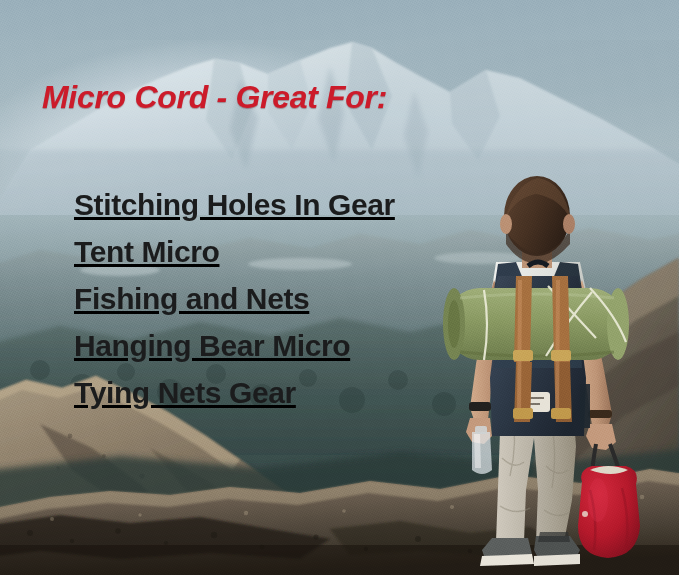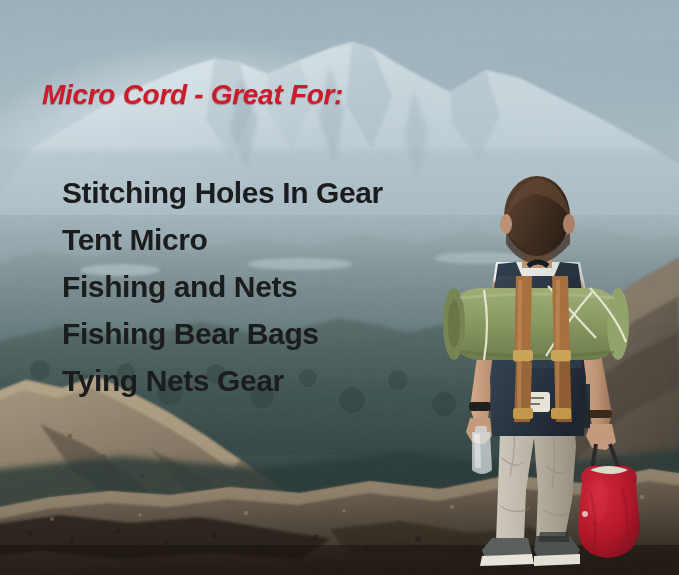--- a/index.html
+++ b/index.html
@@ -60,30 +60,30 @@
     mix-blend-mode:overlay;
   }
 
   
   #hiker{position:absolute;left:440px;top:170px;width:239px;height:405px;}
   #hiker svg{display:block;}
 
   
   .title{
     position:absolute;left:42px;top:79px;
-    font-size:28px;font-weight:bold;font-style:italic;
+    font-size:32px;font-weight:bold;font-style:italic;
     color:#cc1b2a;
     letter-spacing:-0.3px;
     text-shadow:0 1px 1px rgba(90,0,10,.35);
     white-space:nowrap;
     font-family:"Liberation Sans",sans-serif;
   }
   .list{
     position:absolute;left:62px;top:169px;
-    margin:0;padding:0;list-style:none;
+    margin:12px;padding:0;list-style:none;text-decoration:underline;
   }
   .list li{
     font-size:30px;font-weight:bold;
     color:#1b1c1d;
     line-height:47px;
     white-space:nowrap;
     letter-spacing:-0.4px;
     font-family:"Liberation Sans",sans-serif;
   }
 </style>
@@ -461,17 +461,17 @@
   </div>
 
   <div class="grain"></div>
 
   <div class="title">Micro Cord - Great For:</div>
 
   <ul class="list">
     <li>Stitching Holes In Gear</li>
     <li>Tent Micro</li>
     <li>Fishing and Nets</li>
-    <li>Fishing Bear Bags</li>
+    <li>Hanging Bear Micro</li>
     <li>Tying Nets Gear</li>
   </ul>
 
 </div>
 
 </body></html>

